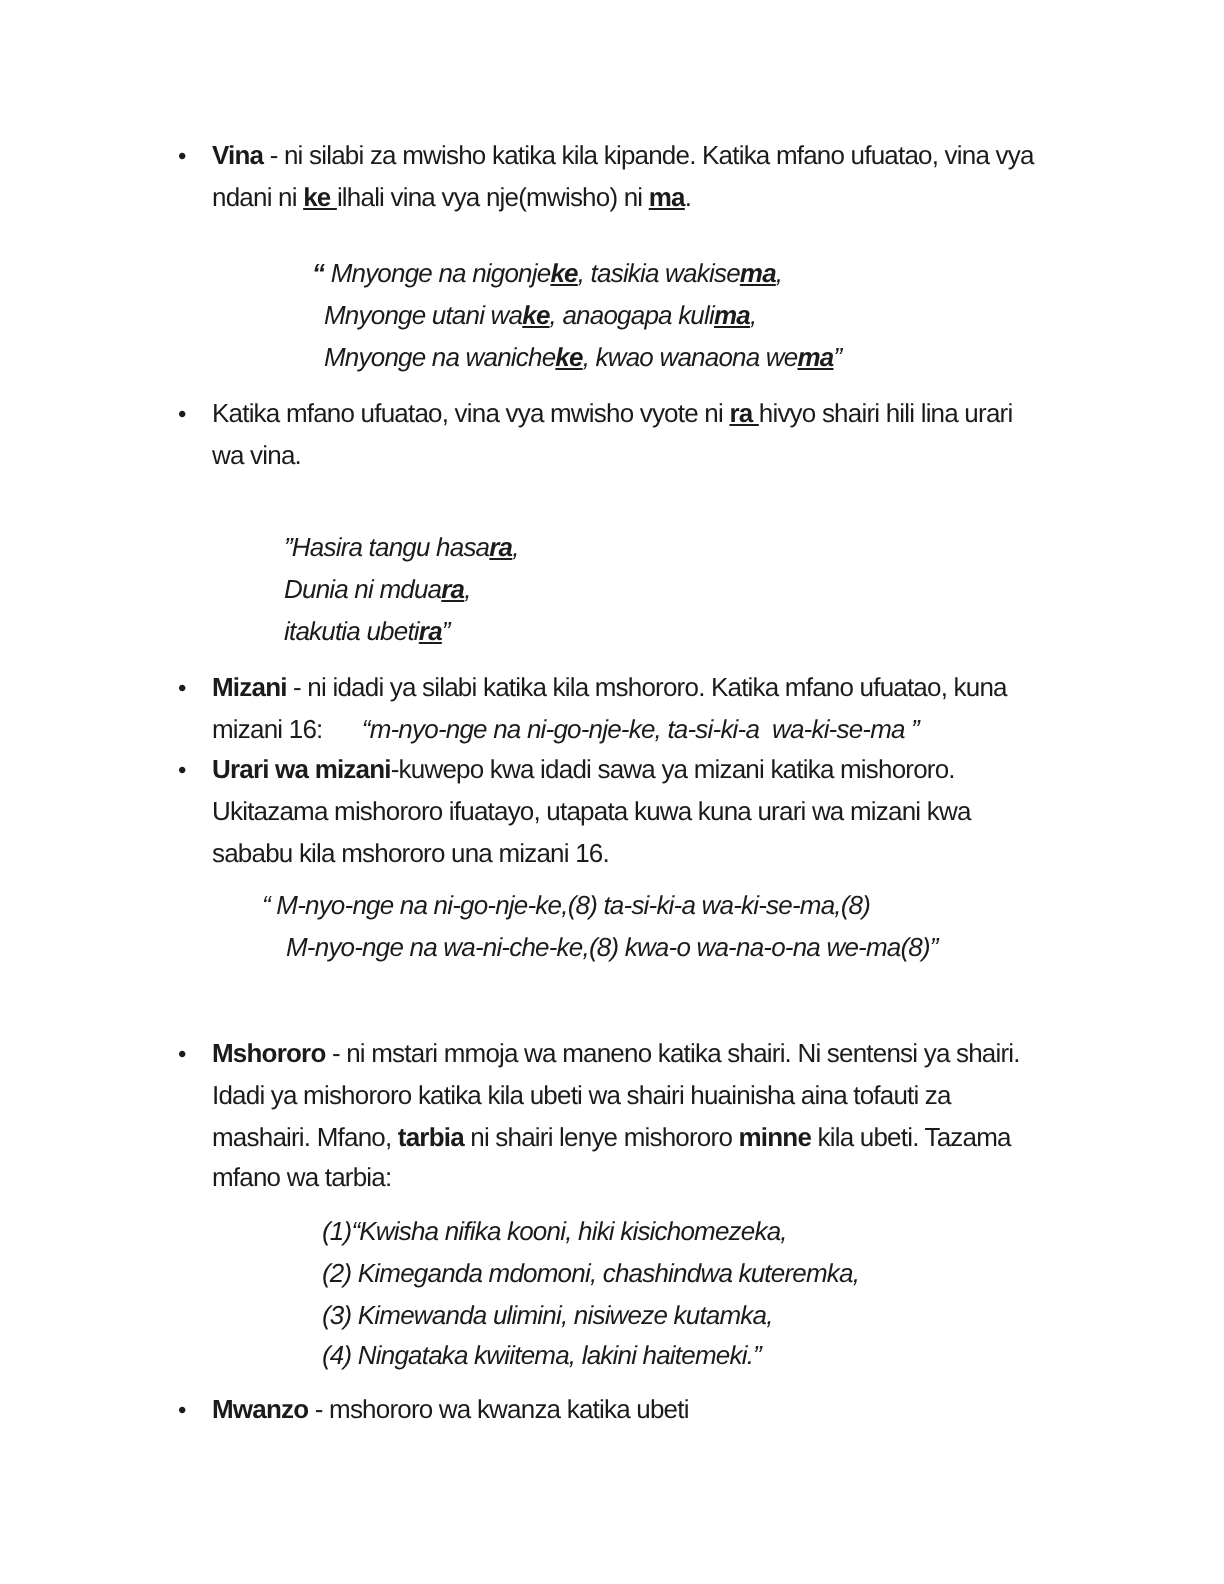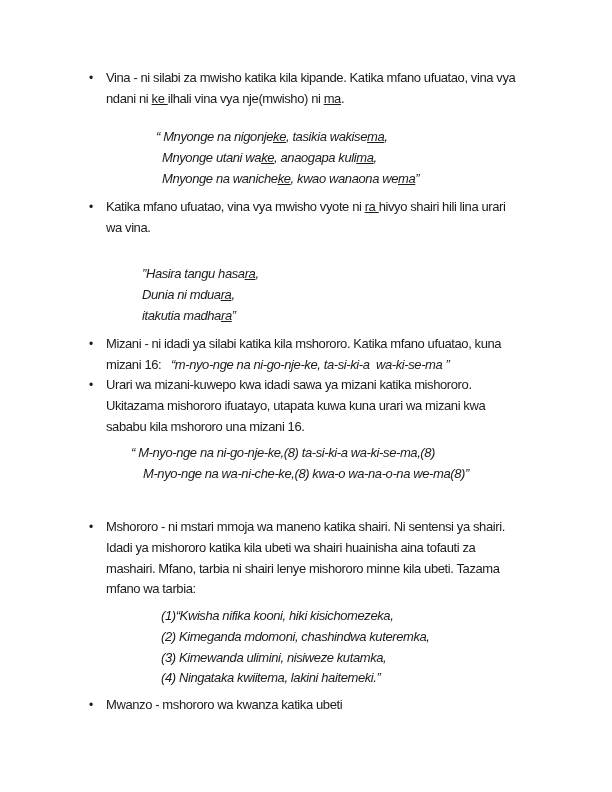--- a/index.html
+++ b/index.html
@@ -44,23 +44,23 @@
   
   .quote { font-style: italic; }
   .q1 { left: 52px; }
   .q1 .line:nth-child(2), .q1 .line:nth-child(3) { padding-left: 6px; }
   .q2 { left: 54px; }
   .q3 { left: 43px; }
   .q3 .line:nth-child(2) { padding-left: 12px; }
   .q3 .line:nth-child(3) { padding-left: 19px; margin-top: 42px; }
   .q4 { left: 54px; }
   
-  span.b { font-weight: normal; }
+  span.b { font-weight: bold; }
   span.u { text-decoration: underline; }
-  span.i { font-style: italic; }
+  span.i { font-style: italic; margin-left: 10px; }
   
   .pos-b1 { top: 68px; }
   .pos-q1 { top: 127px; margin-left: 16px; }
   .pos-b2 { top: 197px; }
   .pos-q2 { top: 264px; }
   .pos-b3 { top: 334px; }
   .pos-b4 { top: 375px; }
   .pos-q3 { top: 443px; }
   .pos-b5 { top: 517px; }
   .pos-q4 { top: 606px; margin-left: 19px; }
@@ -86,21 +86,21 @@
 
     <div class="block bullet pos-b2">
       <span class="marker">•</span>
       <div class="line"><span>Katika mfano ufuatao, vina vya mwisho vyote ni </span><span class="b u">ra </span><span>hivyo shairi hili lina urari</span></div>
       <div class="line"><span>wa vina.</span></div>
     </div>
 
     <div class="block quote q2 pos-q2">
       <div class="line"><span>”Hasira tangu hasa</span><span class="b u">ra</span><span>,</span></div>
       <div class="line"><span>Dunia ni mdua</span><span class="b u">ra</span><span>,</span></div>
-      <div class="line"><span>itakutia madha</span><span class="b u">ra</span><span>”</span></div>
+      <div class="line"><span>itakutia ubeti</span><span class="b u">ra</span><span>”</span></div>
     </div>
 
     <div class="block bullet pos-b3">
       <span class="marker">•</span>
       <div class="line"><span class="b">Mizani</span><span> - ni idadi ya silabi katika kila mshororo. Katika mfano ufuatao, kuna</span></div>
       <div class="line"><span>mizani 16:   </span><span class="i">“m-nyo-nge na ni-go-nje-ke, ta-si-ki-a  wa-ki-se-ma ”</span></div>
     </div>
 
     <div class="block bullet pos-b4">
       <span class="marker">•</span>

